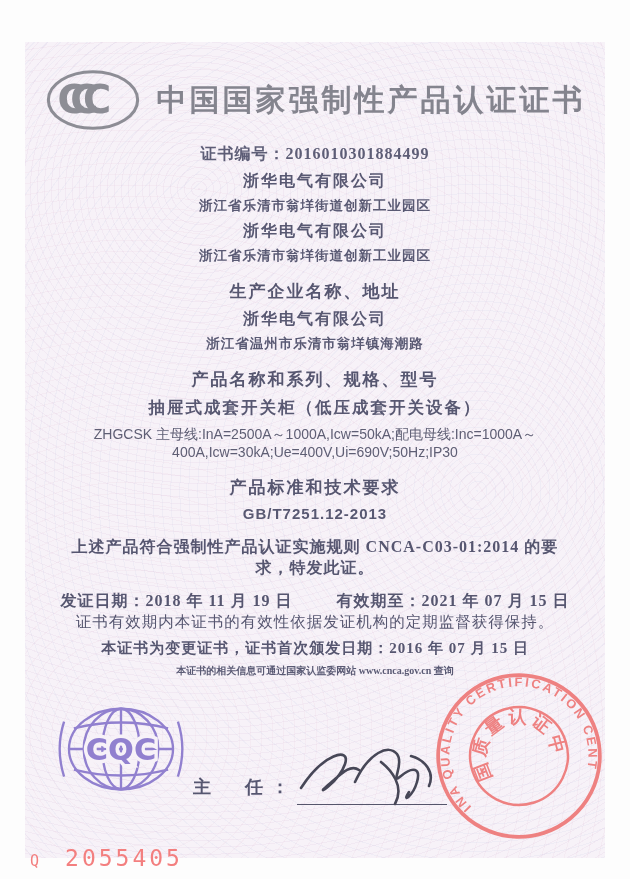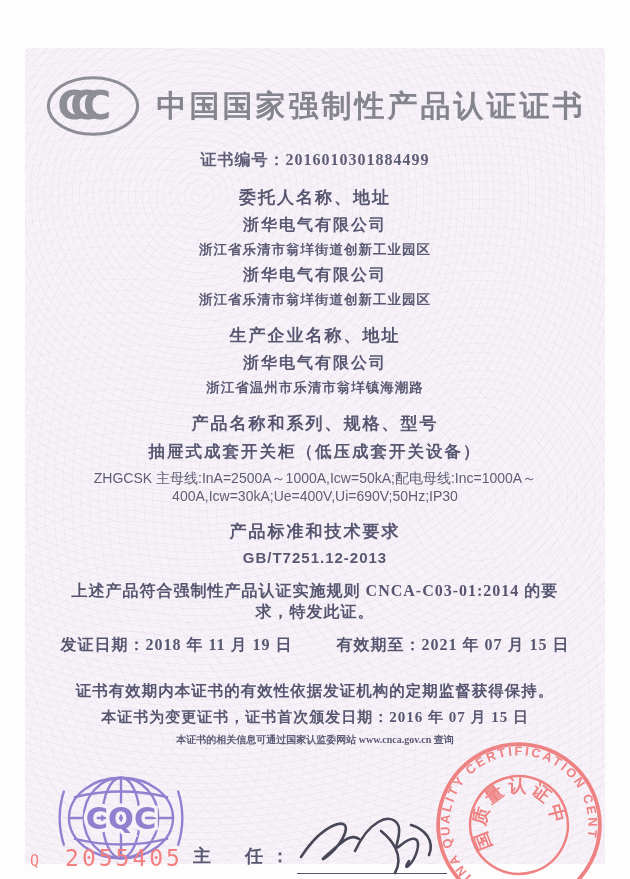--- a/index.html
+++ b/index.html
@@ -2,21 +2,21 @@
 <html><head>
 <meta charset="utf-8">
 <style>
   html,body{margin:0;padding:0;}
   body{
     width:630px;height:879px;position:relative;background:#fdfdfd;
     font-family:"Liberation Serif","DejaVu Serif",serif;
     color:#55556b;overflow:hidden;
   }
   .paper{
-    position:absolute;left:25px;top:48px;width:580px;height:816px;
+    position:absolute;left:25px;top:42px;width:580px;height:816px;
     background-color:#f7f2f8;
     background-image:
       repeating-radial-gradient(circle at 30% 18%, rgba(214,186,216,.16) 0 1px, transparent 1px 7px),
       repeating-radial-gradient(circle at 78% 55%, rgba(186,196,226,.13) 0 1px, transparent 1px 9px),
       repeating-radial-gradient(circle at 18% 85%, rgba(226,186,206,.12) 0 1px, transparent 1px 11px);
     text-align:center;
   }
   .hdr{display:flex;align-items:center;justify-content:center;gap:16px;padding-top:26px;}
   .title{font-size:30px;font-weight:bold;color:#84848e;letter-spacing:3px;
     font-family:"Liberation Sans","DejaVu Sans",sans-serif;}
@@ -25,21 +25,21 @@
   .sec-name{margin-top:6px;font-size:16px;font-weight:bold;letter-spacing:2px;color:#585872;}
   .sec-addr{margin-top:5px;font-size:13.5px;font-weight:bold;letter-spacing:1px;color:#5a5a74;}
   .spec{
     margin:6px auto 6px;max-width:478px;font-size:14px;line-height:18px;color:#5e5e74;
     font-family:"Liberation Sans","DejaVu Sans",sans-serif;
   }
   .statement{margin:14px auto 0;max-width:506px;font-size:16px;font-weight:bold;
     line-height:21px;letter-spacing:1px;color:#565670;}
   .dates{margin-top:13px;font-size:16px;font-weight:bold;color:#565670;
     display:flex;justify-content:center;gap:44px;letter-spacing:1px;}
-  .note1{margin-top:25px;font-size:15.5px;font-weight:bold;letter-spacing:1px;color:#565670;}
+  .note1{margin-top:0;font-size:15.5px;font-weight:normal;letter-spacing:1px;color:#565670;}
   .note2{margin-top:6px;font-size:15px;font-weight:bold;letter-spacing:1px;color:#565670;}
   .note3{margin-top:6px;font-size:10px;font-weight:bold;color:#5a5a74;}
   .seals{position:relative;height:148px;margin-top:6px;}
   .cqc{position:absolute;left:32px;top:14px;}
   .signrow{position:absolute;left:168px;top:62px;display:flex;align-items:flex-end;}
   .signlabel{font-size:18px;font-weight:bold;letter-spacing:8px;color:#565670;padding-bottom:6px;}
   .signline{width:150px;border-bottom:1.5px solid #55556b;position:relative;height:58px;}
   .signline svg{position:absolute;left:-4px;bottom:-8px;}
   .stamp{position:absolute;right:-8px;top:-22px;}
   .serial{position:absolute;left:30px;top:845px;display:flex;align-items:baseline;gap:26px;
@@ -56,21 +56,20 @@
     <svg width="96" height="64" viewBox="0 0 100 66">
       <ellipse cx="50" cy="33" rx="46.5" ry="29.5" fill="none" stroke="#8d8d95" stroke-width="3.2"></ellipse>
       <text x="13" y="47" font-family="DejaVu Sans, Liberation Sans, sans-serif" font-size="40" font-weight="bold" fill="#8d8d95" letter-spacing="-16">CCC</text>
     </svg>
     <div class="title">中国国家强制性产品认证证书</div>
   </div>
 
   <div class="certno">证书编号：2016010301884499</div>
 
   <div>
-    <div class="sec-h">委托人名称、地址</div>
     <div class="sec-name">浙华电气有限公司</div>
     <div class="sec-addr">浙江省乐清市翁垟街道创新工业园区</div>
   </div>
 
   <div>
     <div class="sec-name">浙华电气有限公司</div>
     <div class="sec-addr">浙江省乐清市翁垟街道创新工业园区</div>
   </div>
 
   <div>

